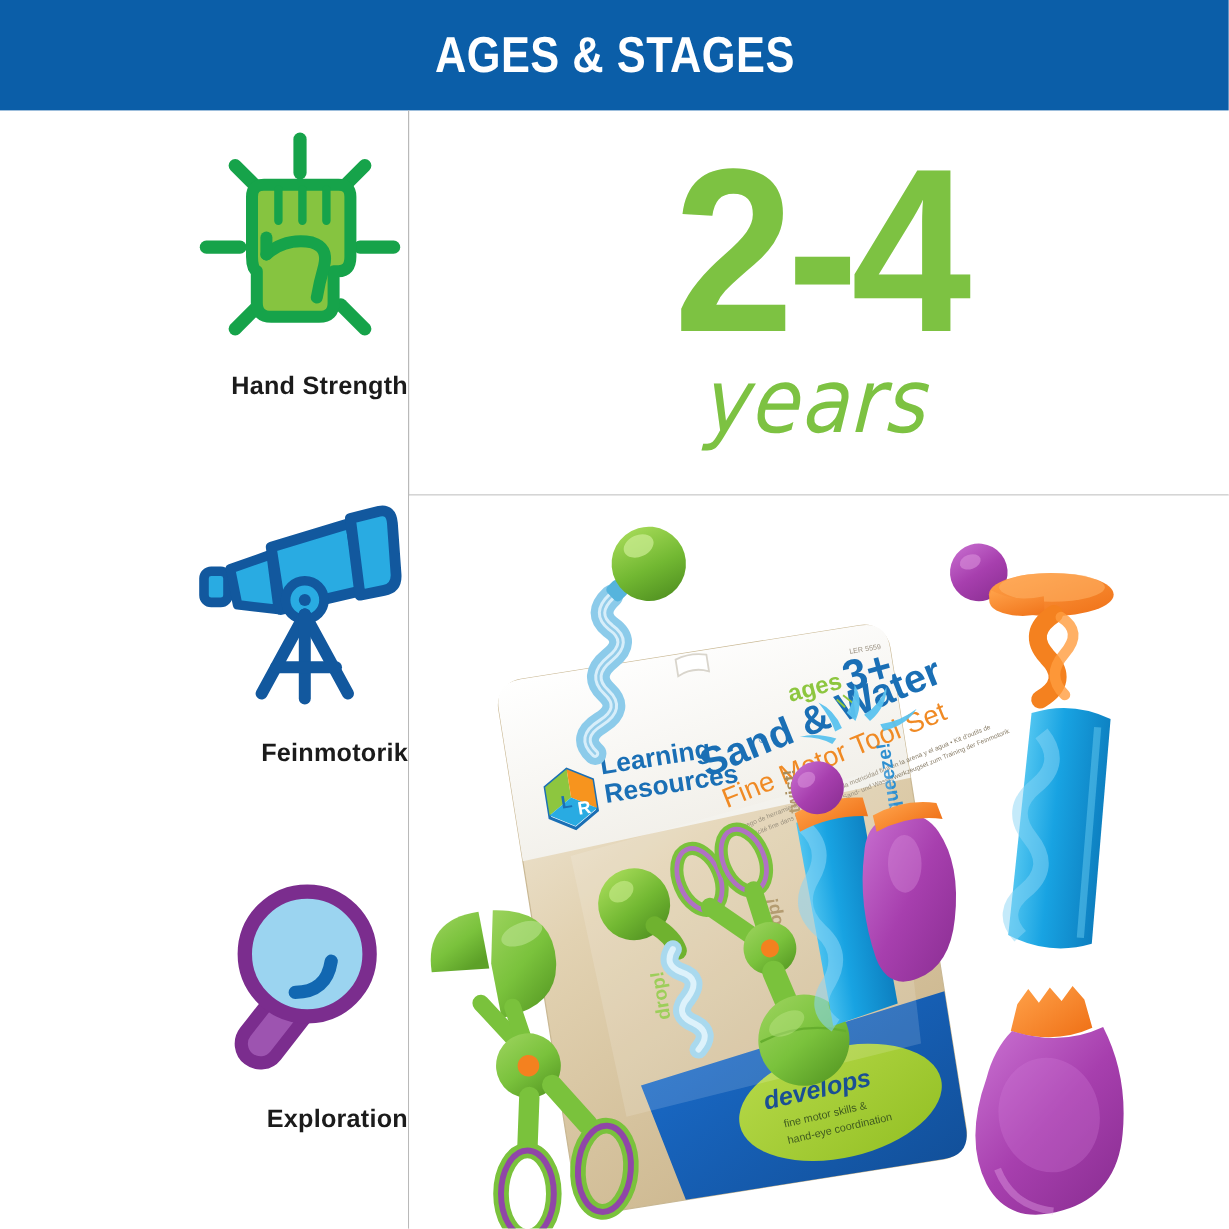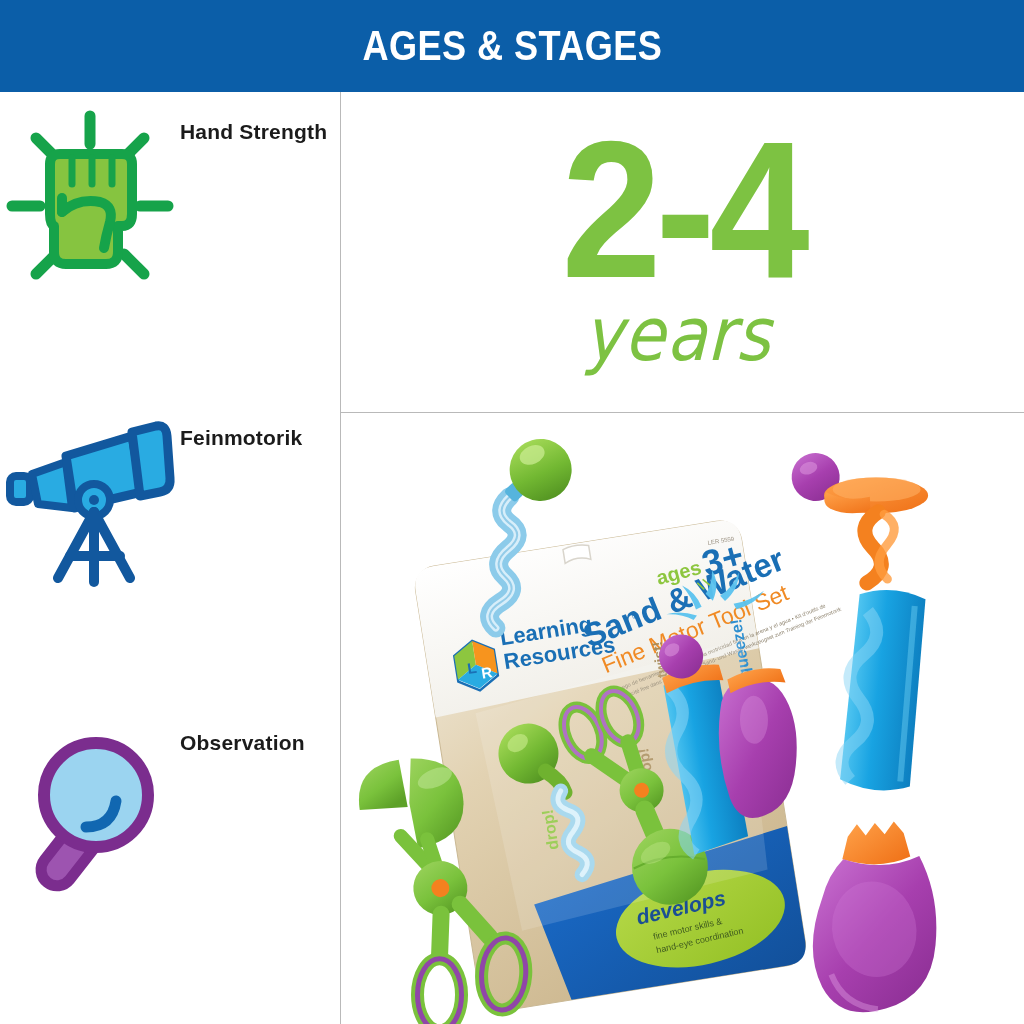--- a/index.html
+++ b/index.html
@@ -54,22 +54,22 @@
   #sidebar {
     position: absolute;
     left: 0; top: 92px;
     width: 340px; height: 932px;
   }
   .feature {
     position: absolute;
     left: 0;
     width: 340px;
     display: flex;
-    flex-direction: row;
-    align-items: flex-start;
+    flex-direction: column;
+    align-items: flex-end;
   }
   .feature-icon {
     width: 180px; height: 190px;
     display: flex; align-items: center; justify-content: center;
   }
   .feature-label {
     margin-top: 14px;
     font-family: "Liberation Sans", sans-serif;
     font-size: 21px;
     font-weight: bold;
@@ -201,21 +201,21 @@
 
           <g transform="rotate(38 78 126)">
             <rect x="62" y="104" width="32" height="72" rx="16" fill="#9d54b0" stroke="#7b2d8e" stroke-width="11"></rect>
           </g>
 
           <circle cx="96" cy="78" r="52" fill="#9bd4f0" stroke="#7b2d8e" stroke-width="12"></circle>
 
           <path d="M86 110 Q112 110 116 84" fill="none" stroke="#1167b1" stroke-width="11" stroke-linecap="round"></path>
         </svg>
       </div>
-      <div class="feature-label">Observation</div>
+      <div class="feature-label">Exploration</div>
     </div>
 
   </div>
 
   <div id="age-panel">
     <div id="age-range">2-4</div>
     <div id="age-unit">years</div>
   </div>
 
   <div id="product-panel">

